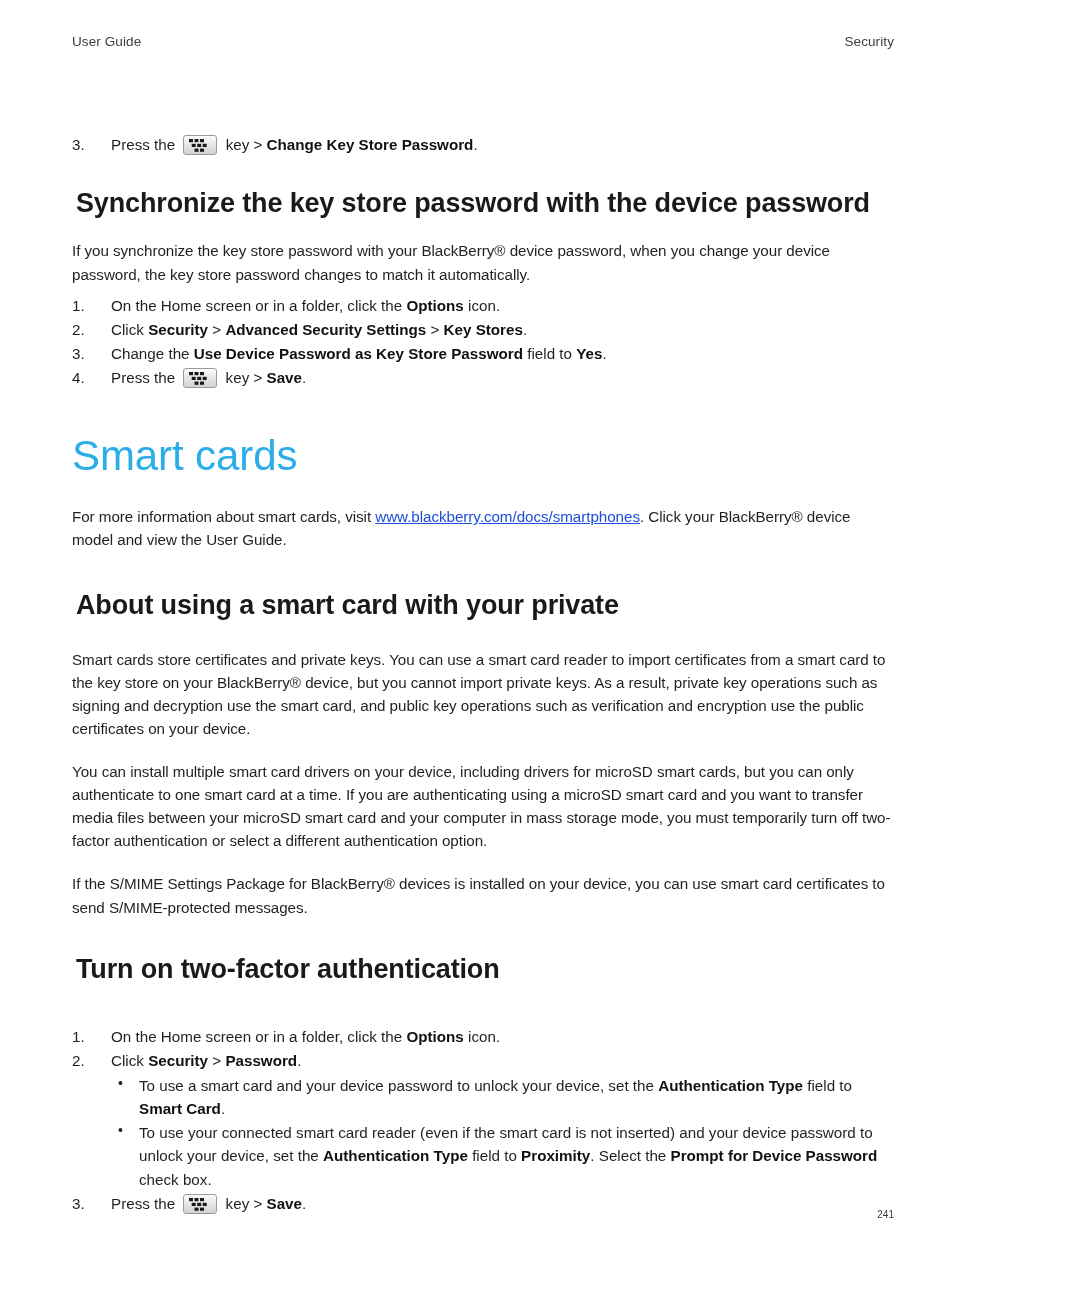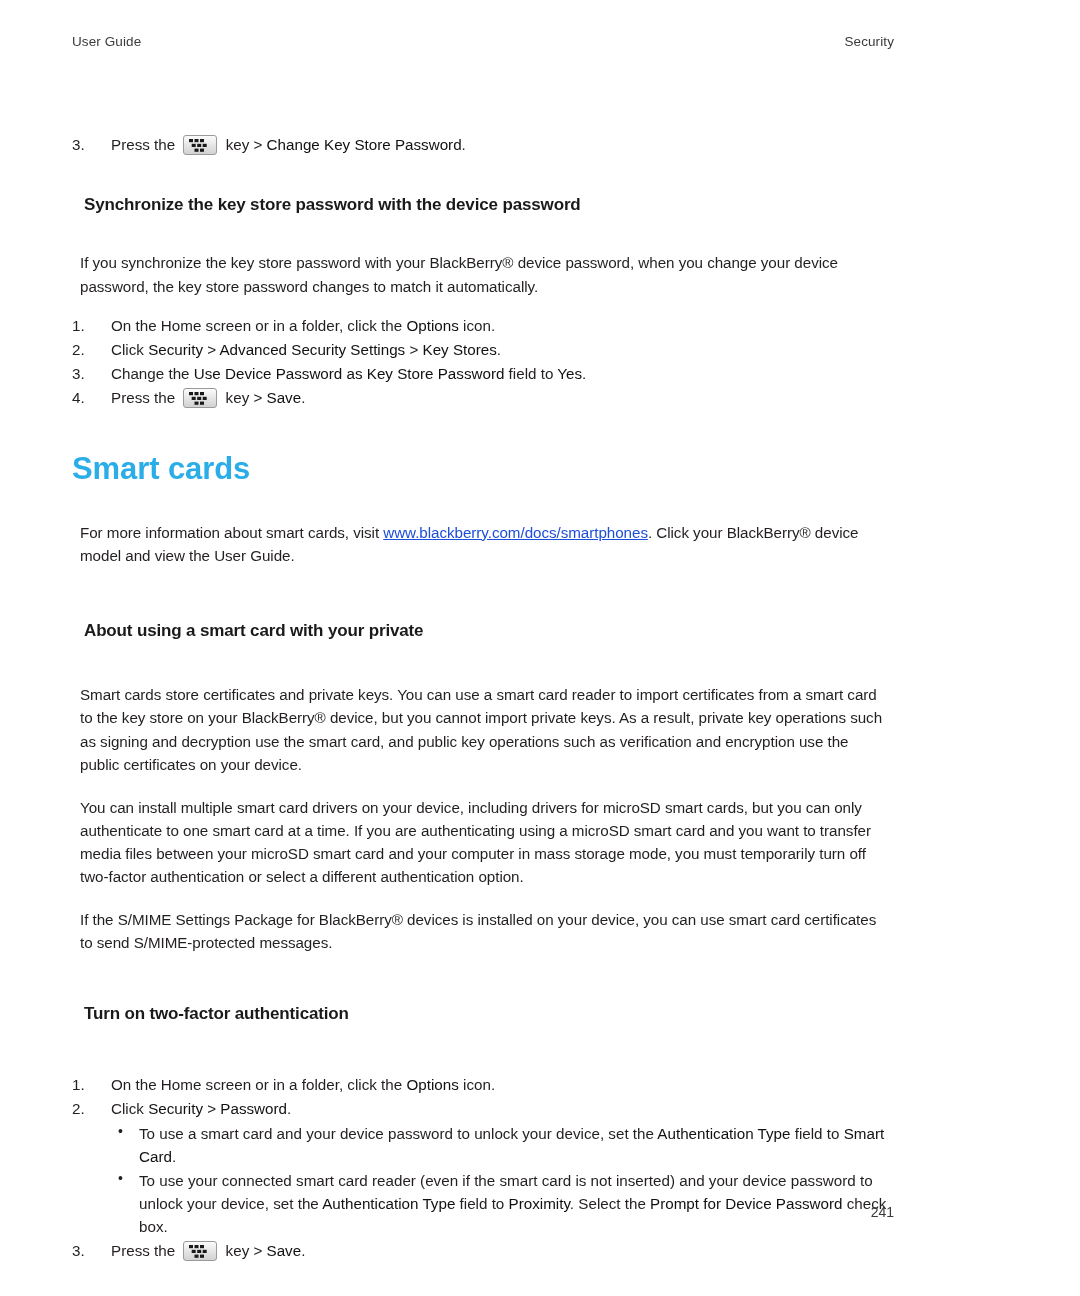--- a/index.html
+++ b/index.html
@@ -28,46 +28,46 @@
     justify-content: space-between;
     align-items: baseline;
     font-size: 13.5px;
     color: #3b3b3b;
     letter-spacing: .1px;
     margin-bottom: 84px;
   }
 
   
   h1.chapter {
-    font-size: 31px;
-    font-weight: bold;
+    font-size: 42px;
+    font-weight: normal;
     color: #2bade8;
     margin: 0 0 8px 0;
     letter-spacing: -0.1px;
     line-height: 1.12;
   }
   h2.section {
-    font-size: 17px;
+    font-size: 27px;
     font-weight: bold;
     color: #1a1a1a;
-    margin: 12px;
+    margin: 4px;
     letter-spacing: -0.15px;
     line-height: 1.2;
   }
 
   
   p.body {
     font-size: 15.2px;
     line-height: 1.52;
     color: #231f20;
-    margin: 8px;
+    margin: 0;
     text-align: left;
     letter-spacing: -0.05px;
   }
-  b, .b { font-weight: normal; color: #111; }
+  b, .b { font-weight: bold; color: #111; }
   .link { color: #1d4ed8; }
 
   
   .sp-8  { height: 8px; }
   .sp-14 { height: 14px; }
   .sp-16 { height: 16px; }
   .sp-18 { height: 18px; }
   .sp-22 { height: 22px; }
   .sp-26 { height: 26px; }
   .sp-30 { height: 30px; }
@@ -129,21 +129,21 @@
     position: relative;
     box-sizing: border-box;
   }
   .bbkey svg { position: absolute; left: 5px; top: 3px; }
 
   
   .folio {
     position: absolute;
     right: 62px;
     bottom: 76px;
-    font-size: 14px;
+    font-size: 10px;
     color: #3b3b3b;
     margin-left: 48px;
   }
 </style>
 </head>
 <body>
 
 <div class="page">
 
   <div class="running-head">

